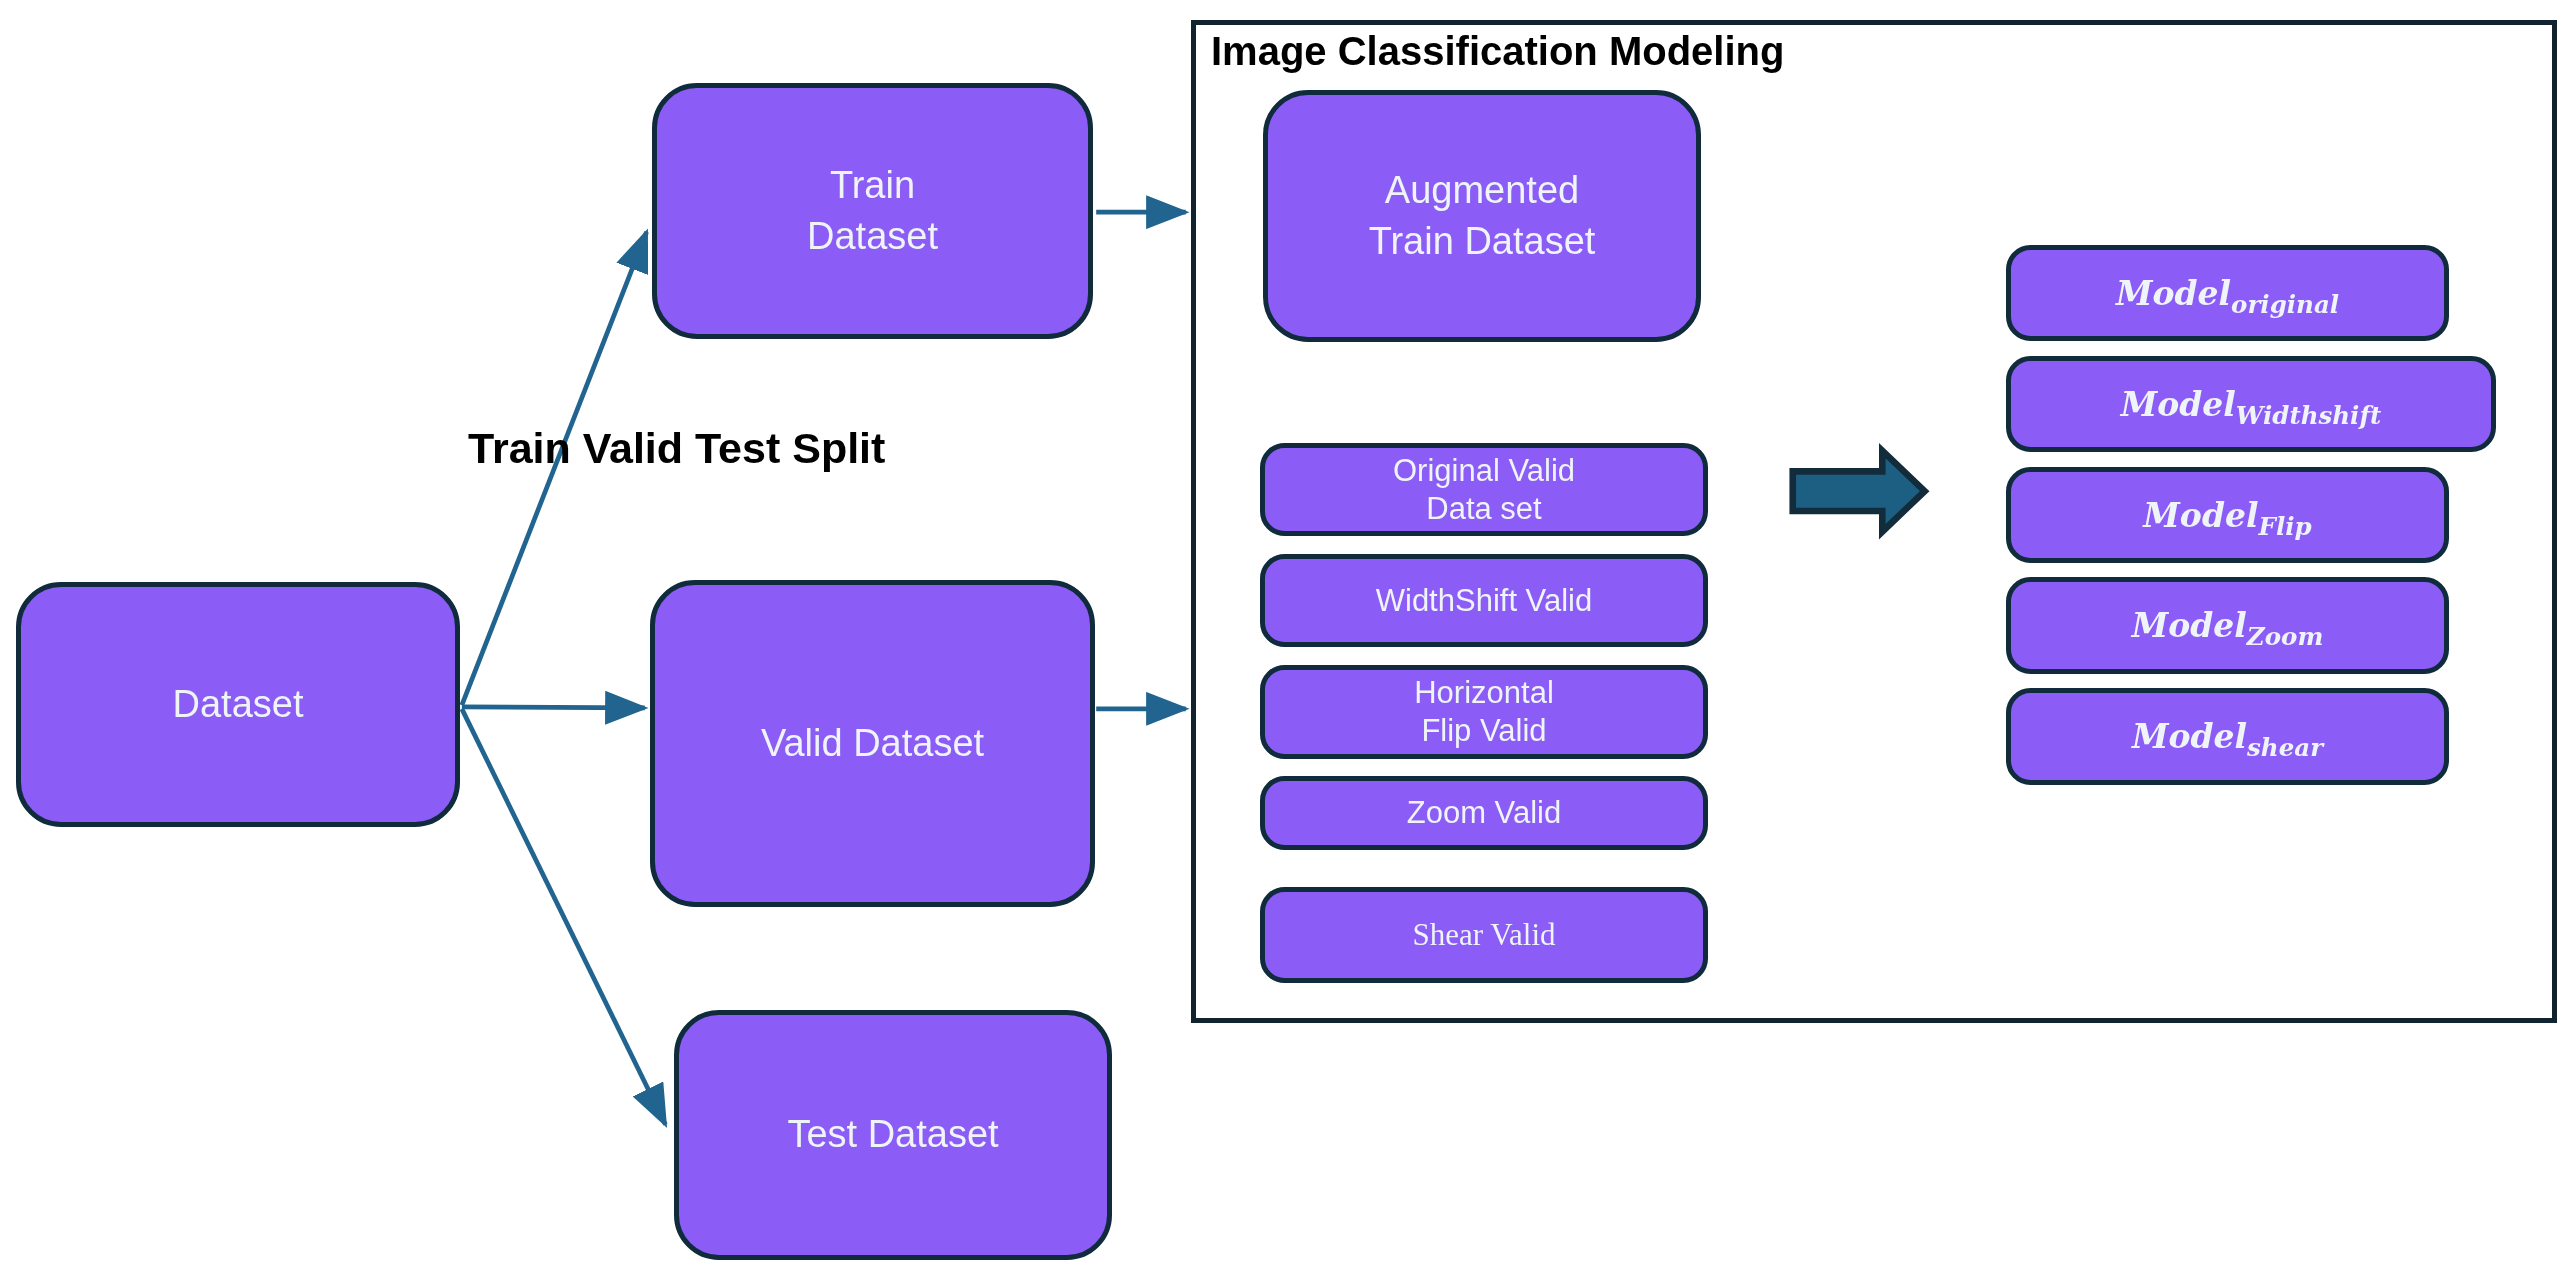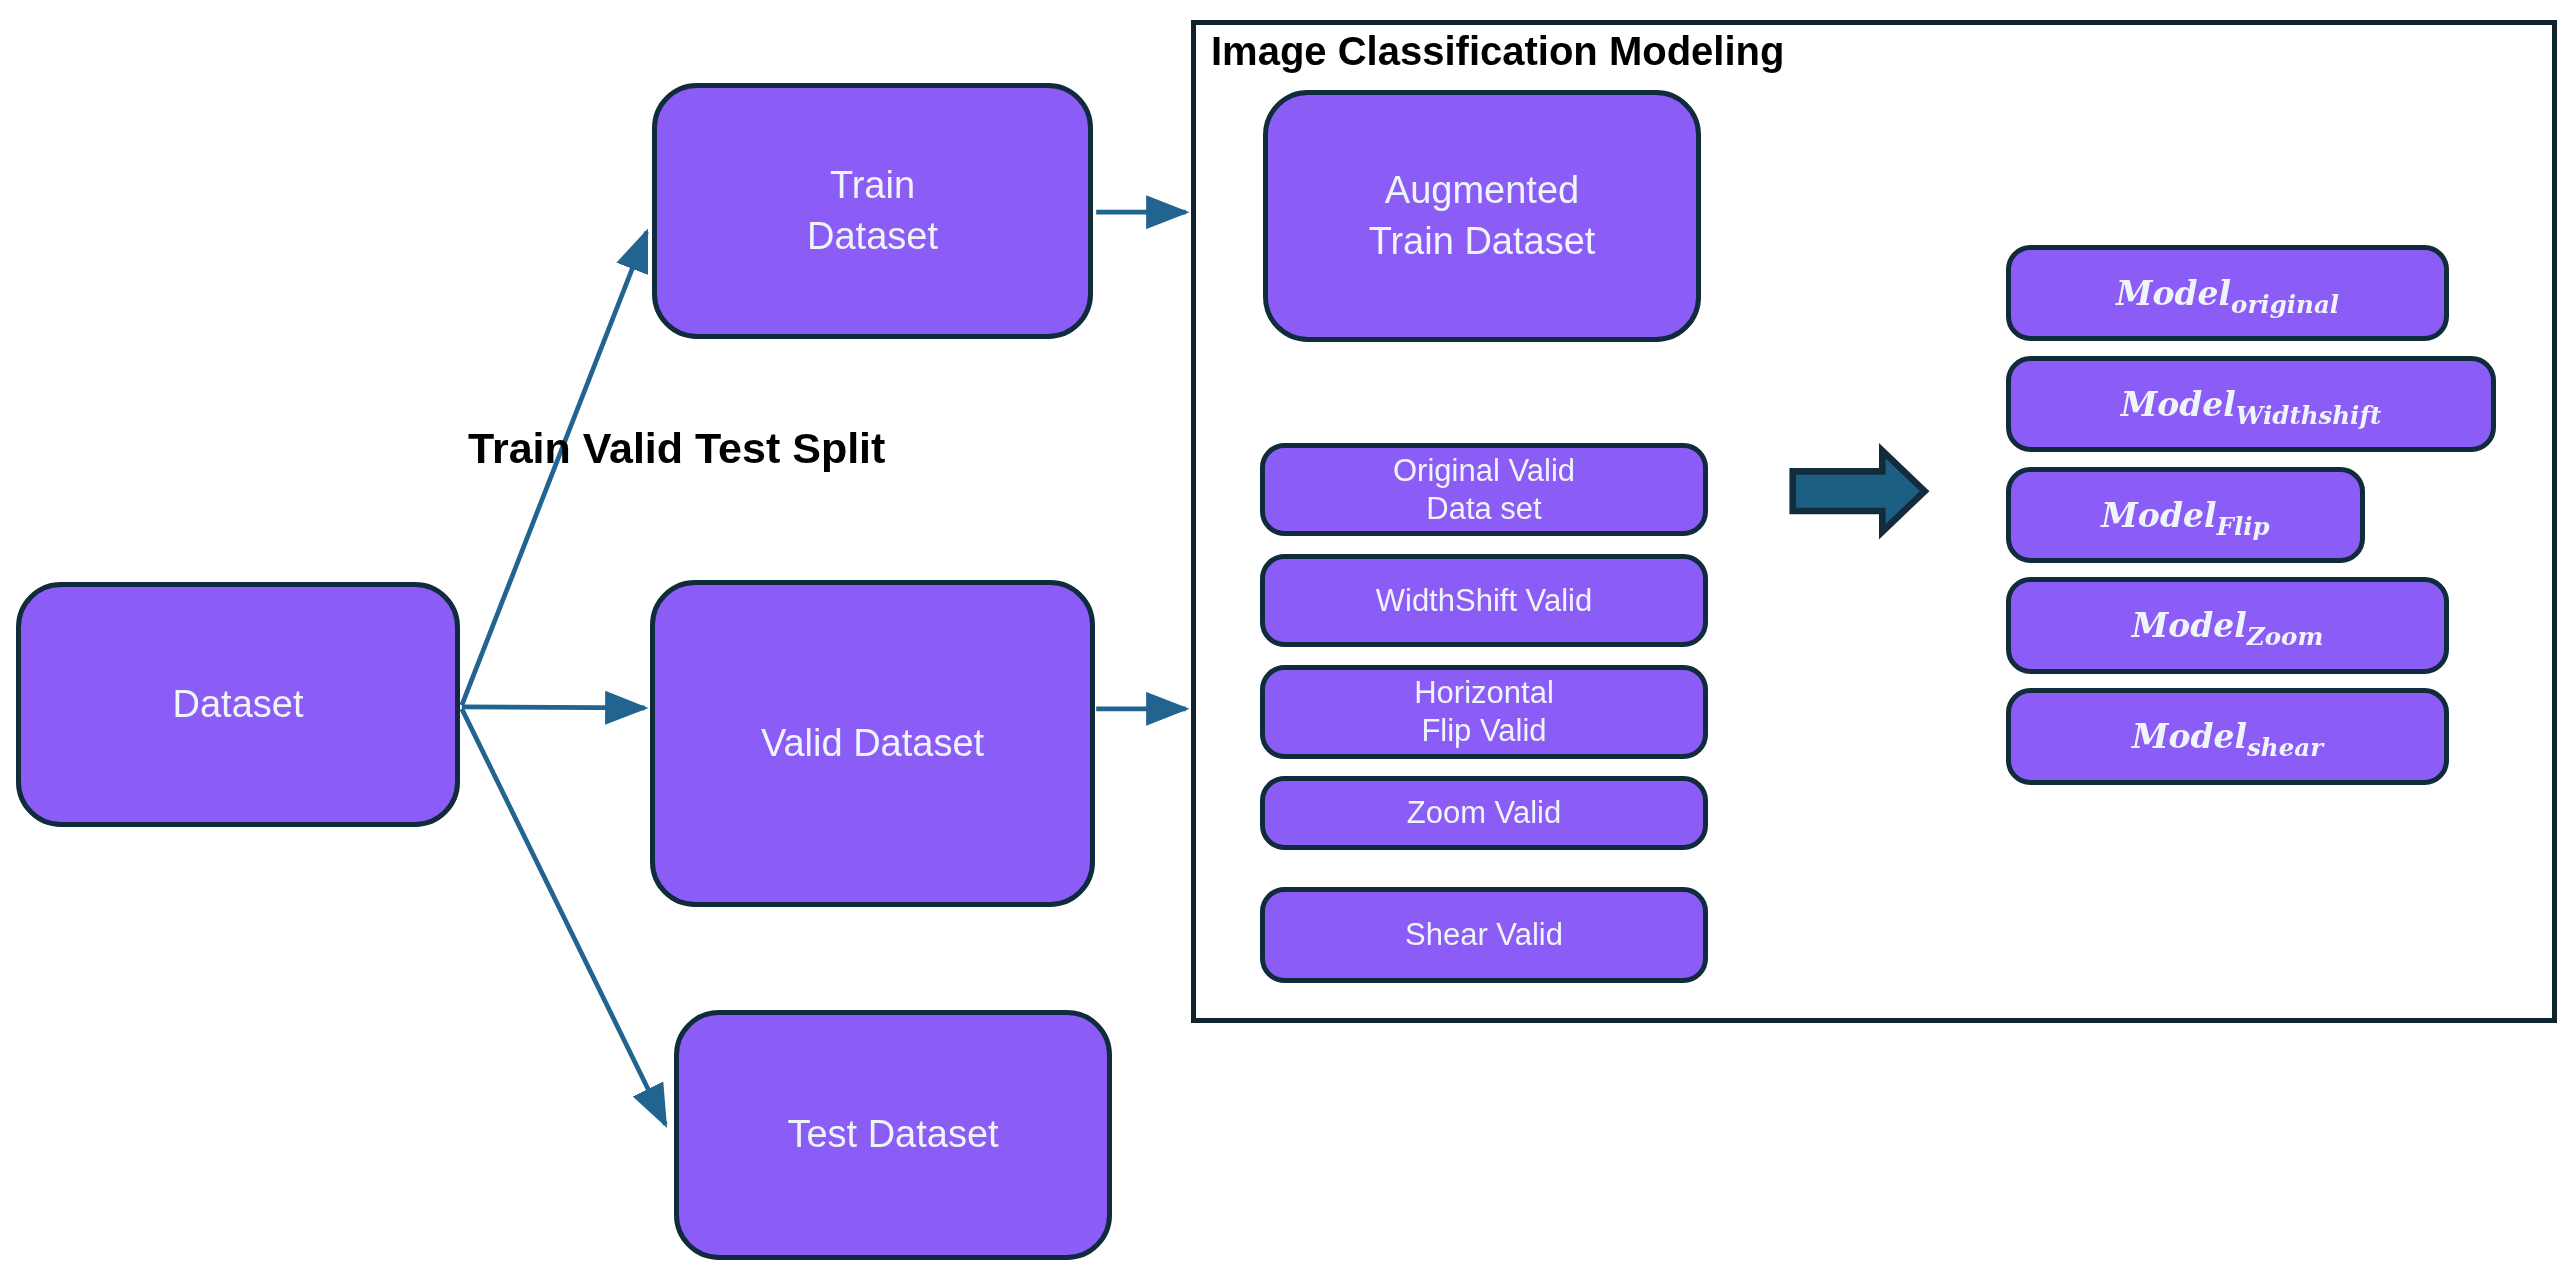--- a/index.html
+++ b/index.html
@@ -59,26 +59,26 @@
     font-weight: bold;
     color: #000000;
     white-space: nowrap;
   }
 
   
   .v0 { left: 1260px; top: 443px; width: 448px; height: 93px; }
   .v1 { left: 1260px; top: 554px; width: 448px; height: 93px; }
   .v2 { left: 1260px; top: 665px; width: 448px; height: 94px; }
   .v3 { left: 1260px; top: 776px; width: 448px; height: 74px; }
-  .v4 { left: 1260px; top: 887px; width: 448px; height: 96px; }
+  .v4 { left: 1260px; top: 887px; width: 448px; height: 96px; font-family: Liberation Serif, serif; }
 
   
   .m0 { left: 2006px; top: 245px; width: 443px; height: 96px; }
   .m1 { left: 2006px; top: 356px; width: 490px; height: 96px; }
-  .m2 { left: 2006px; top: 467px; width: 359px; height: 96px; }
+  .m2 { left: 2006px; top: 467px; width: 443px; height: 96px; }
   .m3 { left: 2006px; top: 577px; width: 443px; height: 97px; }
   .m4 { left: 2006px; top: 688px; width: 443px; height: 97px; }
 
   .split-label {
     position: absolute;
     left: 468px; top: 424px;
     font-size: 43px;
     font-weight: bold;
     color: #000000;
     white-space: nowrap;

